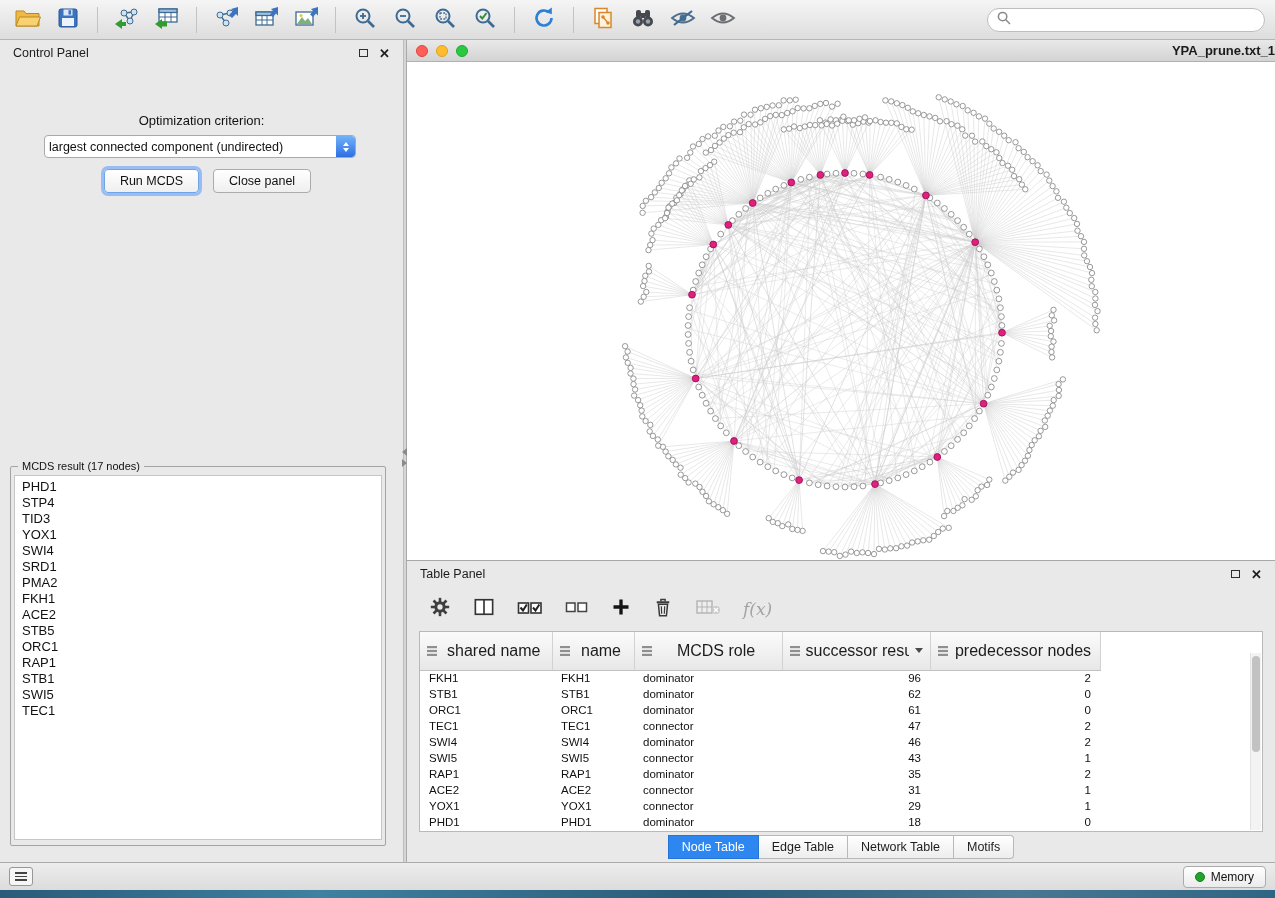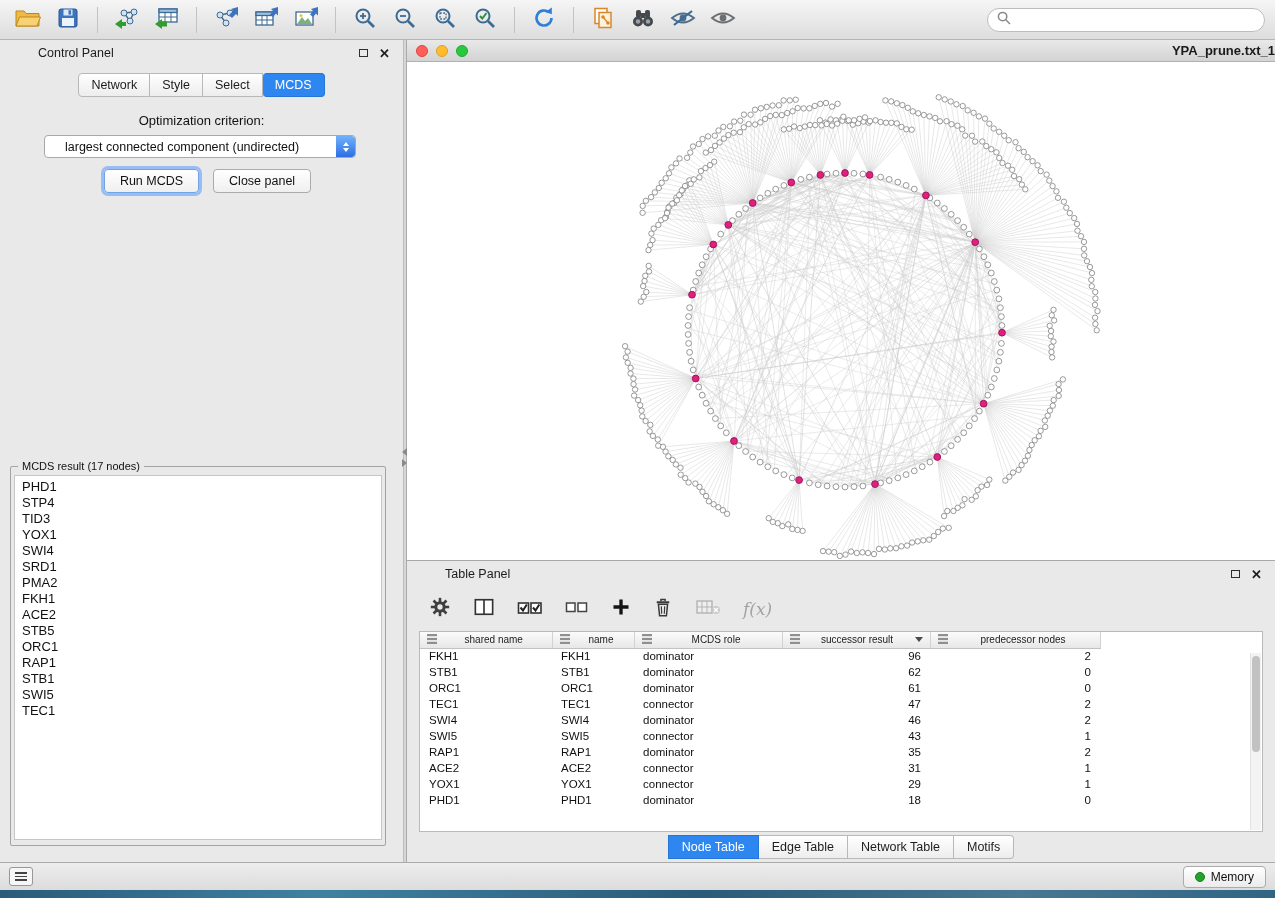--- a/index.html
+++ b/index.html
@@ -27,39 +27,39 @@
   
   .main { flex:none; height:822px; display:flex; }
 
   
   .control-panel { width:403px; flex:none; position:relative; background:#e9e9e9; }
   .splitter { width:4px; flex:none; background:#d6d6d6; border-left:1px solid #bdbdbd; border-right:1px solid #aaa; position:relative; }
   .split-arrows { position:absolute; top:408px; left:-2px; display:flex; flex-direction:column; gap:3px; }
   .tri-l { width:0;height:0;border-top:4px solid transparent;border-bottom:4px solid transparent;border-right:5px solid #8a8a8a; }
   .tri-r { width:0;height:0;border-top:4px solid transparent;border-bottom:4px solid transparent;border-left:5px solid #8a8a8a; }
 
-  .panel-header { height:26px; display:flex; align-items:center; padding:0 13px; font-size:12.5px; color:#1c1c1c;margin-left:25px; }
+  .panel-header { height:26px; display:flex; align-items:center; padding:0 13px; font-size:12.5px; color:#1c1c1c; }
   .win-controls { margin-left:auto; display:flex; gap:11px; align-items:center; }
   .float-icon { width:9px; height:8px; border:1.5px solid #2e2e2e; display:inline-block; }
   .close-icon { font-size:13px; font-weight:bold; color:#1e1e1e; line-height:1; }
 
   .cp-tabs { position:absolute; top:33px; left:0; right:0; display:flex; justify-content:center; }
   .cp-tab {
     font-size:12.5px; padding:4px 12px; color:#1d1d1d; cursor:default;
     background:linear-gradient(#ffffff,#ededed); border:1px solid #b8b8b8; border-left:none;
   }
   .cp-tab:first-child { border-left:1px solid #b8b8b8; border-radius:4px 0 0 4px; }
   .cp-tab:last-child { border-radius:0 4px 4px 0; }
   .cp-tab.active { background:#2e87f0; color:#fff; border-color:#2574d8; border-radius:4px; }
 
   .opt-label { position:absolute; top:73px; left:0; width:100%; text-align:center; font-size:13px; color:#111; }
   .combo {
     position:absolute; top:95px; left:44px; width:312px; height:23px; background:#fff;
     border:1px solid #a9a9a9; border-radius:4px; display:flex; align-items:center;
-    font-size:12.5px; color:#111; padding-left:20px; overflow:hidden;
+    font-size:12.5px; color:#111; padding-left:4px; overflow:hidden;
   }
   .combo-stepper {
     margin-left:auto; width:19px; height:100%; flex:none;
     background:linear-gradient(#71b1fb,#2d6fe3); display:flex; flex-direction:column;
     align-items:center; justify-content:center; gap:2px; border-radius:0 3px 3px 0;
   }
   .tri-up { width:0;height:0;border-left:3.5px solid transparent;border-right:3.5px solid transparent;border-bottom:4.5px solid #fff; }
   .tri-down { width:0;height:0;border-left:3.5px solid transparent;border-right:3.5px solid transparent;border-top:4.5px solid #fff; }
 
   .btn-row { position:absolute; top:129px; left:0; right:0; display:flex; justify-content:center; gap:14px;padding-left:12px; }
@@ -97,21 +97,21 @@
   .net-canvas svg { position:absolute; inset:0; }
 
   
   .table-panel { flex:1; background:#e9e9e9; display:flex; flex-direction:column; border-top:1px solid #a8a8a8; min-height:0; }
   .table-toolbar { height:44px; flex:none; display:flex; align-items:center; gap:22px; padding:0 22px; }
   .fx { font-family:"DejaVu Serif", serif; font-style:italic; font-size:17px; color:#a2a2a2; }
 
   .table-wrap { flex:1; margin:0 12px; background:#fff; border:1px solid #b9b9b9; position:relative; overflow:hidden; }
   table.node-table { border-collapse:collapse; table-layout:fixed; width:680px; }
   table.node-table th {
-    height:16px; font-weight:normal; font-size:10px; color:#1c1c1c; padding:0;
+    height:38px; font-weight:normal; font-size:16px; color:#1c1c1c; padding:0;
     background:linear-gradient(#fbfbfb,#e7e7e7); border-right:1px solid #d2d2d2; border-bottom:1px solid #c2c2c2;
   }
   .th-inner { display:flex; align-items:center; gap:6px; padding:0 7px; }
   .hlabel { flex:1; text-align:center; white-space:nowrap; overflow:hidden; }
   .sort-arrow { width:0;height:0;border-left:4px solid transparent;border-right:4px solid transparent;border-top:5px solid #4a4a4a; }
   table.node-table td { height:16px; font-size:11.5px; color:#111; padding:0 9px; white-space:nowrap; overflow:hidden; }
   td.num { text-align:right; padding-right:15px; }
 
   .vscroll { position:absolute; top:21px; right:1px; bottom:1px; width:11px; background:#f3f3f3; border-left:1px solid #e2e2e2; }
   .vthumb { position:absolute; top:3px; left:1px; width:8px; height:96px; background:#c2c2c2; border-radius:4px; }
@@ -357,26 +357,20 @@
 
     <div class="control-panel">
       <div class="panel-header">
         <span>Control Panel</span>
         <span class="win-controls">
           <span class="float-icon"></span>
           <span class="close-icon">✕</span>
         </span>
       </div>
 
-      <div class="cp-tabs" id="cp-tabs">
-          <div class="cp-tab">Network</div>
-          <div class="cp-tab">Style</div>
-          <div class="cp-tab">Select</div>
-          <div class="cp-tab active">MCDS</div>
-        </div>
 
       <div class="opt-label">Optimization criterion:</div>
 
       <div class="combo">
         <span>largest connected component (undirected)</span>
         <span class="combo-stepper">
           <span class="tri-up"></span>
             <span class="tri-down"></span>
         </span>
       </div>

